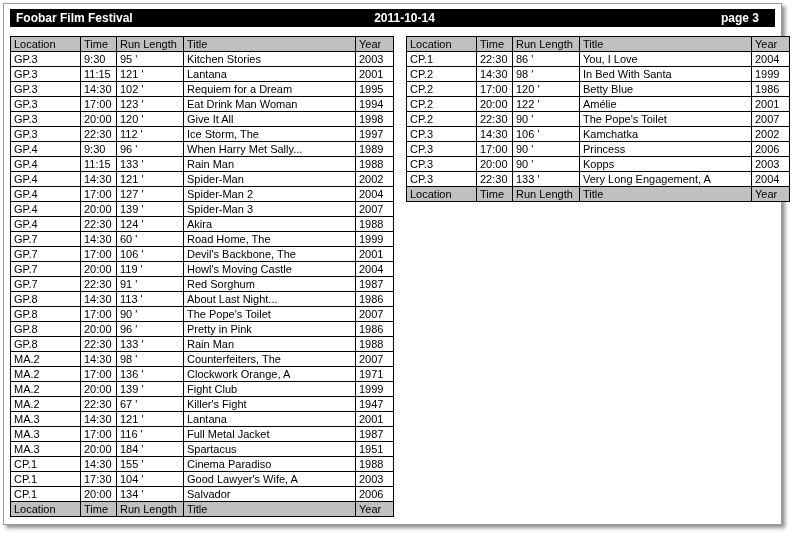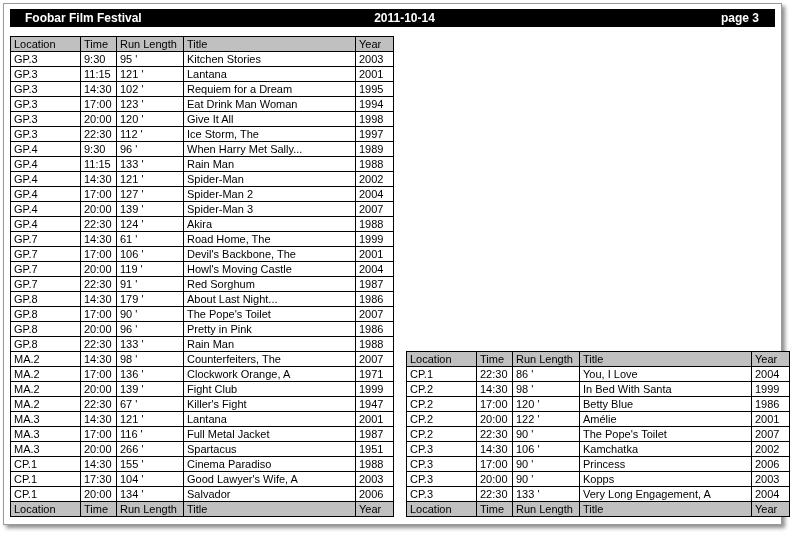--- a/index.html
+++ b/index.html
@@ -47,42 +47,42 @@
     color: #ffffff;
     font-weight: bold;
     font-size: 12px;
     line-height: 18px;
     padding: 0 6px;
     box-sizing: border-box;
     white-space: nowrap;
   }
   .title-bar .t-left {
     position: absolute;
-    left: 15px;
+    left: 6px;
     top: 0;
   }
   .title-bar .t-center {
     position: absolute;
     left: 0;
     right: 0;
     top: 0;
     text-align: center;
     padding-left: 24px;
   }
   .title-bar .t-right {
     position: absolute;
     right: 16px;
     top: 0;
   }
 
   
   .columns {
     display: flex;
     flex-direction: row;
-    align-items: flex-end;
+    align-items: flex-start;
     margin-top: 9px;
     gap: 13px;
   }
   .col {
     width: 383px;
     flex: 0 0 383px;
   }
 
   table.sched {
     border-collapse: collapse;
@@ -227,21 +227,21 @@
                 <tr>
                   <td>GP.4</td>
                   <td>22:30</td>
                   <td>124 '</td>
                   <td>Akira</td>
                   <td>1988</td>
                 </tr>
                 <tr>
                   <td>GP.7</td>
                   <td>14:30</td>
-                  <td>61 '</td>
+                  <td>60 '</td>
                   <td>Road Home, The</td>
                   <td>1999</td>
                 </tr>
                 <tr>
                   <td>GP.7</td>
                   <td>17:00</td>
                   <td>106 '</td>
                   <td>Devil's Backbone, The</td>
                   <td>2001</td>
                 </tr>
@@ -255,21 +255,21 @@
                 <tr>
                   <td>GP.7</td>
                   <td>22:30</td>
                   <td>91 '</td>
                   <td>Red Sorghum</td>
                   <td>1987</td>
                 </tr>
                 <tr>
                   <td>GP.8</td>
                   <td>14:30</td>
-                  <td>179 '</td>
+                  <td>113 '</td>
                   <td>About Last Night...</td>
                   <td>1986</td>
                 </tr>
                 <tr>
                   <td>GP.8</td>
                   <td>17:00</td>
                   <td>90 '</td>
                   <td>The Pope's Toilet</td>
                   <td>2007</td>
                 </tr>
@@ -325,21 +325,21 @@
                 <tr>
                   <td>MA.3</td>
                   <td>17:00</td>
                   <td>116 '</td>
                   <td>Full Metal Jacket</td>
                   <td>1987</td>
                 </tr>
                 <tr>
                   <td>MA.3</td>
                   <td>20:00</td>
-                  <td>266 '</td>
+                  <td>184 '</td>
                   <td>Spartacus</td>
                   <td>1951</td>
                 </tr>
                 <tr>
                   <td>CP.1</td>
                   <td>14:30</td>
                   <td>155 '</td>
                   <td>Cinema Paradiso</td>
                   <td>1988</td>
                 </tr>

